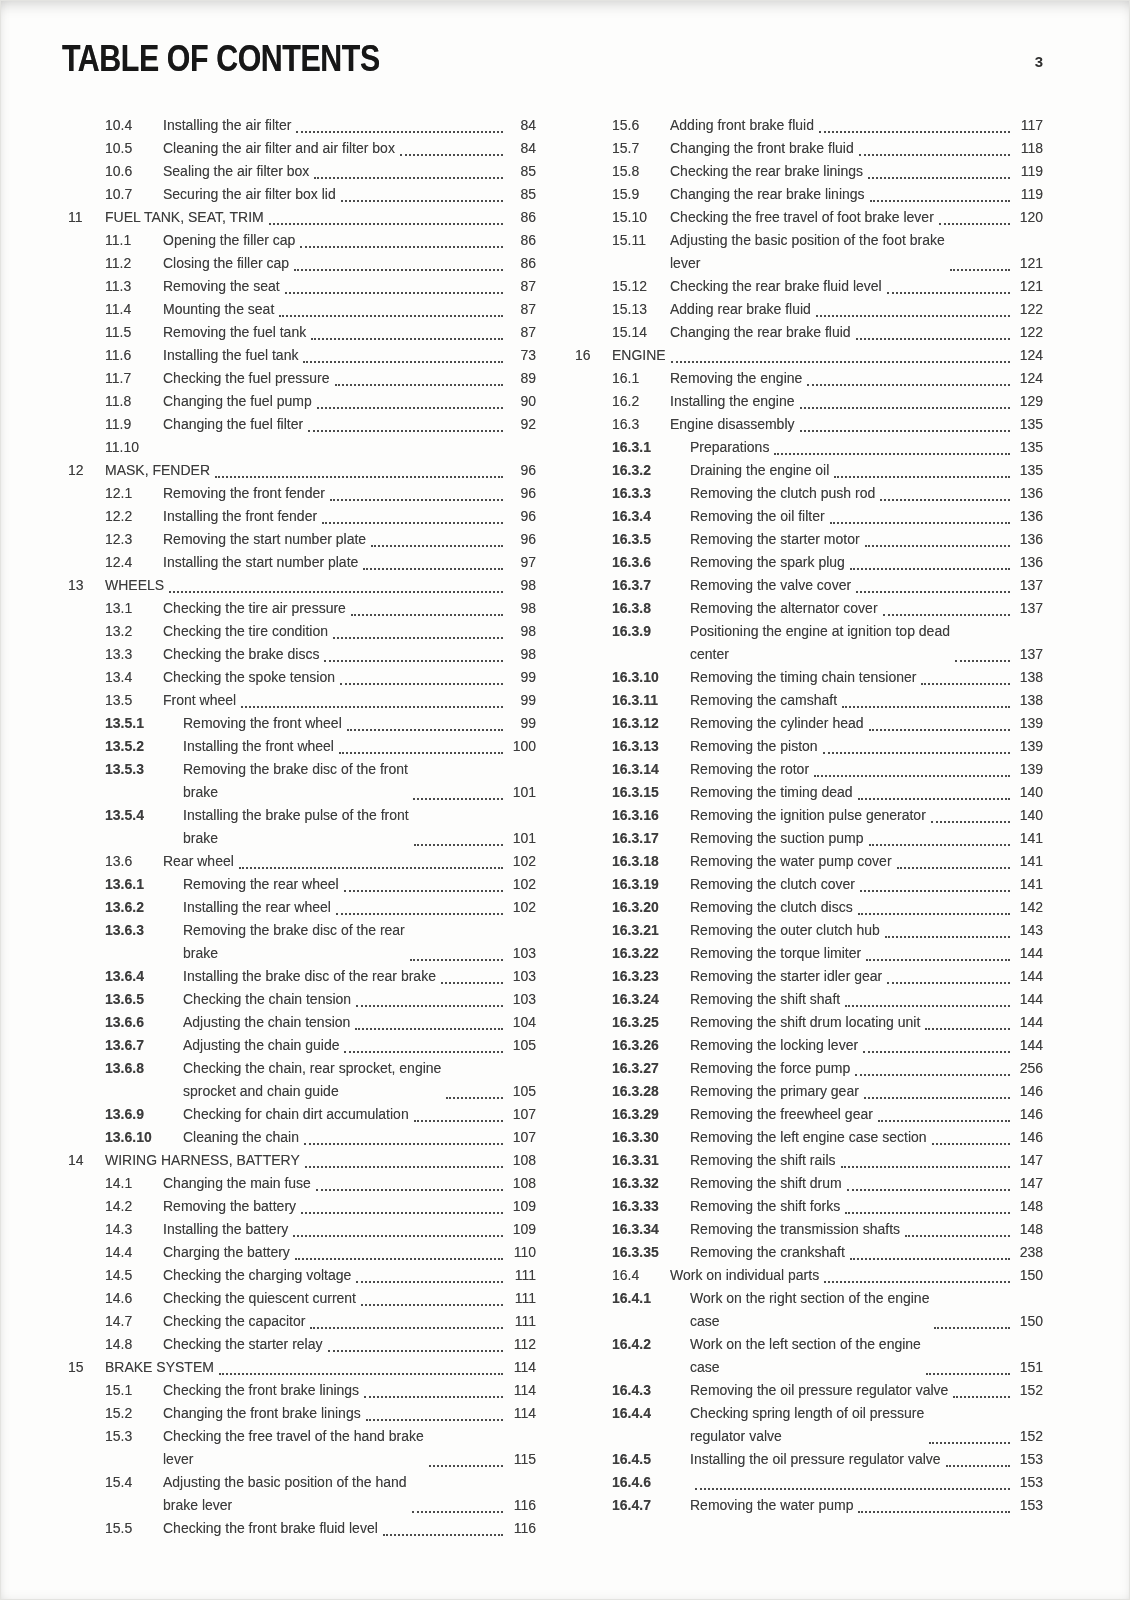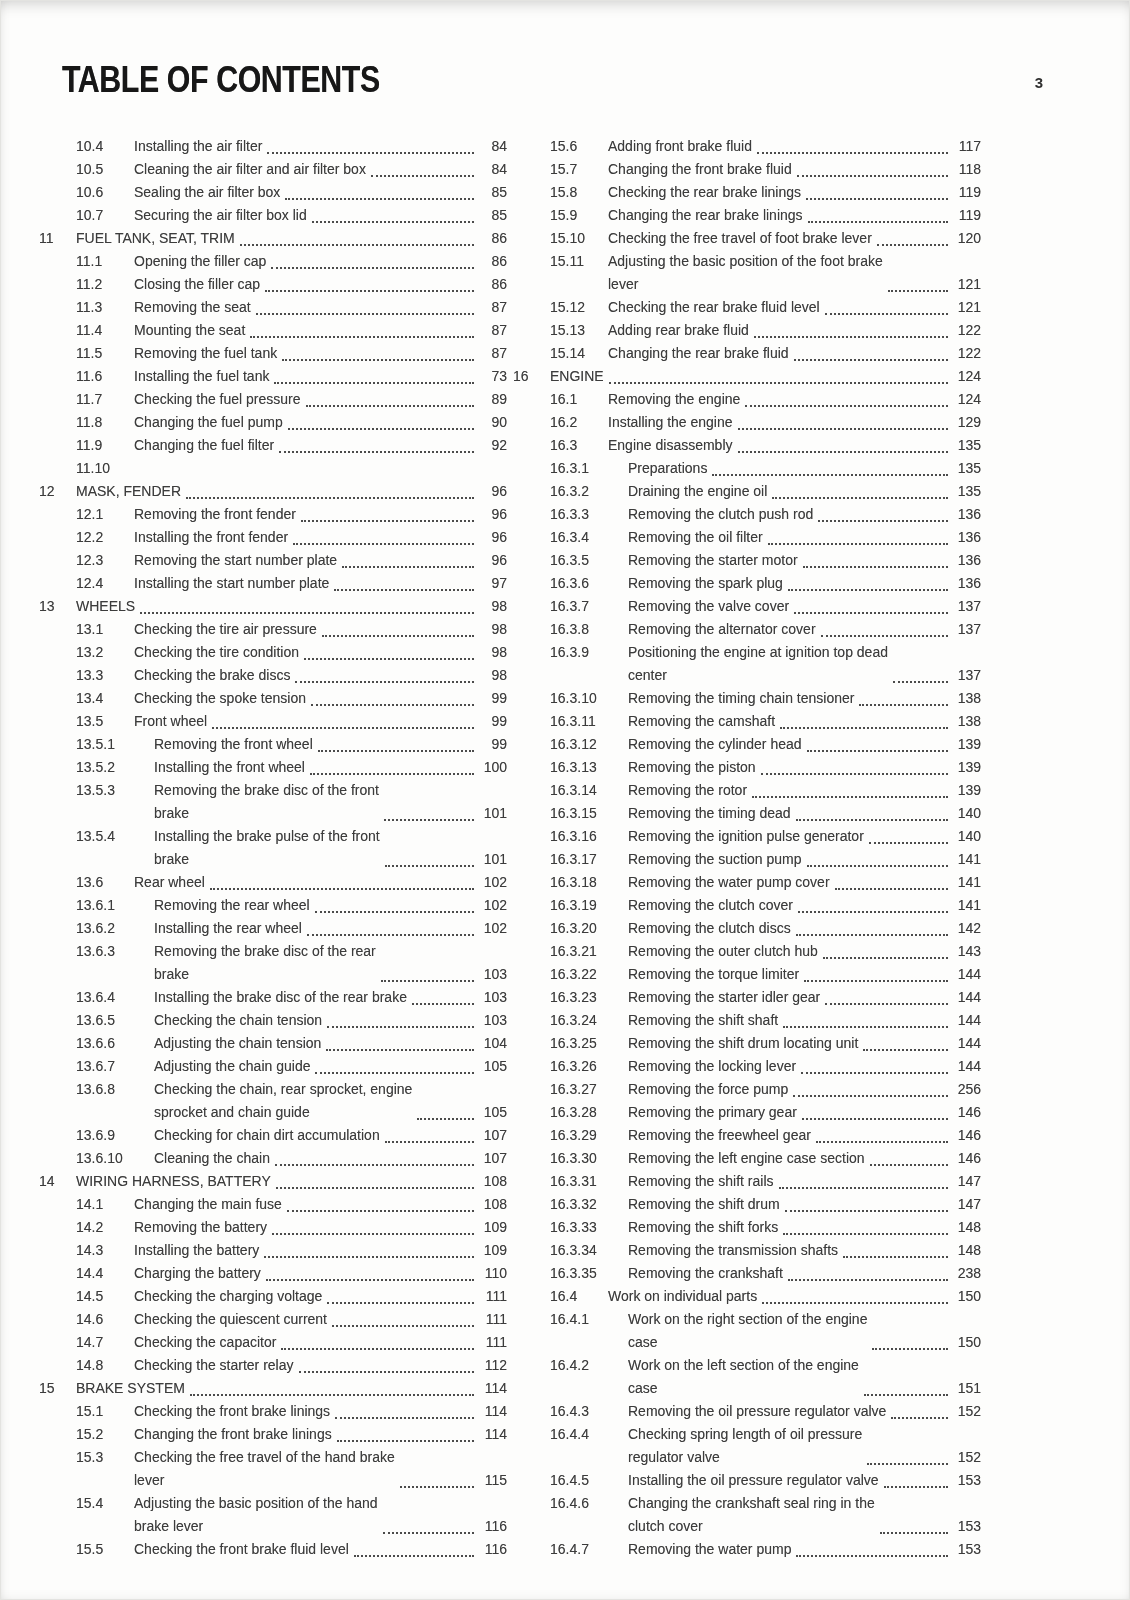--- a/index.html
+++ b/index.html
@@ -22,60 +22,61 @@
       inset 0 14px 16px -12px rgba(0,0,0,0.22),
       inset 10px 0 14px -12px rgba(0,0,0,0.14),
       inset -10px 0 14px -12px rgba(0,0,0,0.10),
       inset 0 -10px 14px -12px rgba(0,0,0,0.10);
     overflow: hidden;
   }
   .header {
     display: flex;
     justify-content: space-between;
     align-items: flex-start;
-    padding: 59px 87px 0 62px;
+    padding: 38px 87px 0 62px;
   }
   .doc-title {
     font-size: 37px;
     font-weight: bold;
     color: #171717;
     letter-spacing: -0.5px;
     white-space: nowrap;
     transform: scaleX(0.82);
     transform-origin: left top;
     text-shadow: 0 0 0.5px rgba(23,23,23,0.6);
   }
   .page-num {
     font-size: 15px;
     font-weight: bold;
     color: #2f2f2f;
     margin-top: 15px;
   }
   .columns {
     display: flex;
-    padding: 0 87px 0 33px;
+    gap: 33px;
+    padding: 0 87px 0 62px;
     margin-top: 34px;
   }
   .column {
     flex: 0 0 474px;
     width: 474px;
   }
   .entry {
     display: flex;
     font-size: 14px;
     line-height: 23px;
     color: #3c3c3c;
     text-shadow: 0 0 0.4px rgba(60,60,60,0.45);
   }
   .entry .num { flex: 0 0 auto; }
   .entry.lvl1 .num { width: 37px; padding-left: 6px; }
   .entry.lvl2 { padding-left: 43px; }
   .entry.lvl2 .num { width: 58px; }
   .entry.lvl3 { padding-left: 43px; }
-  .entry.lvl3 .num { width: 78px; }
+  .entry.lvl3 .num { width: 78px; font-weight: bold; }
   .entry .body {
     flex: 1 1 auto;
     min-width: 0;
     display: flex;
     align-items: flex-end;
   }
   .entry .title {
     flex: 0 1 auto;
     white-space: pre-line;
   }
@@ -983,22 +984,20 @@
           <span class="num">16.4.5</span>
           <span class="body">
             <span class="title">Installing the oil pressure regulator valve</span>
             <span class="leader"></span>
             <span class="page">153</span>
           </span>
         </div>
         <div class="entry lvl3">
           <span class="num">16.4.6</span>
           <span class="body">
-            <span class="title">Changing the crankshaft seal ring in the
-clutch cover</span>
             <span class="leader"></span>
             <span class="page">153</span>
           </span>
         </div>
         <div class="entry lvl3">
           <span class="num">16.4.7</span>
           <span class="body">
             <span class="title">Removing the water pump</span>
             <span class="leader"></span>
             <span class="page">153</span>

